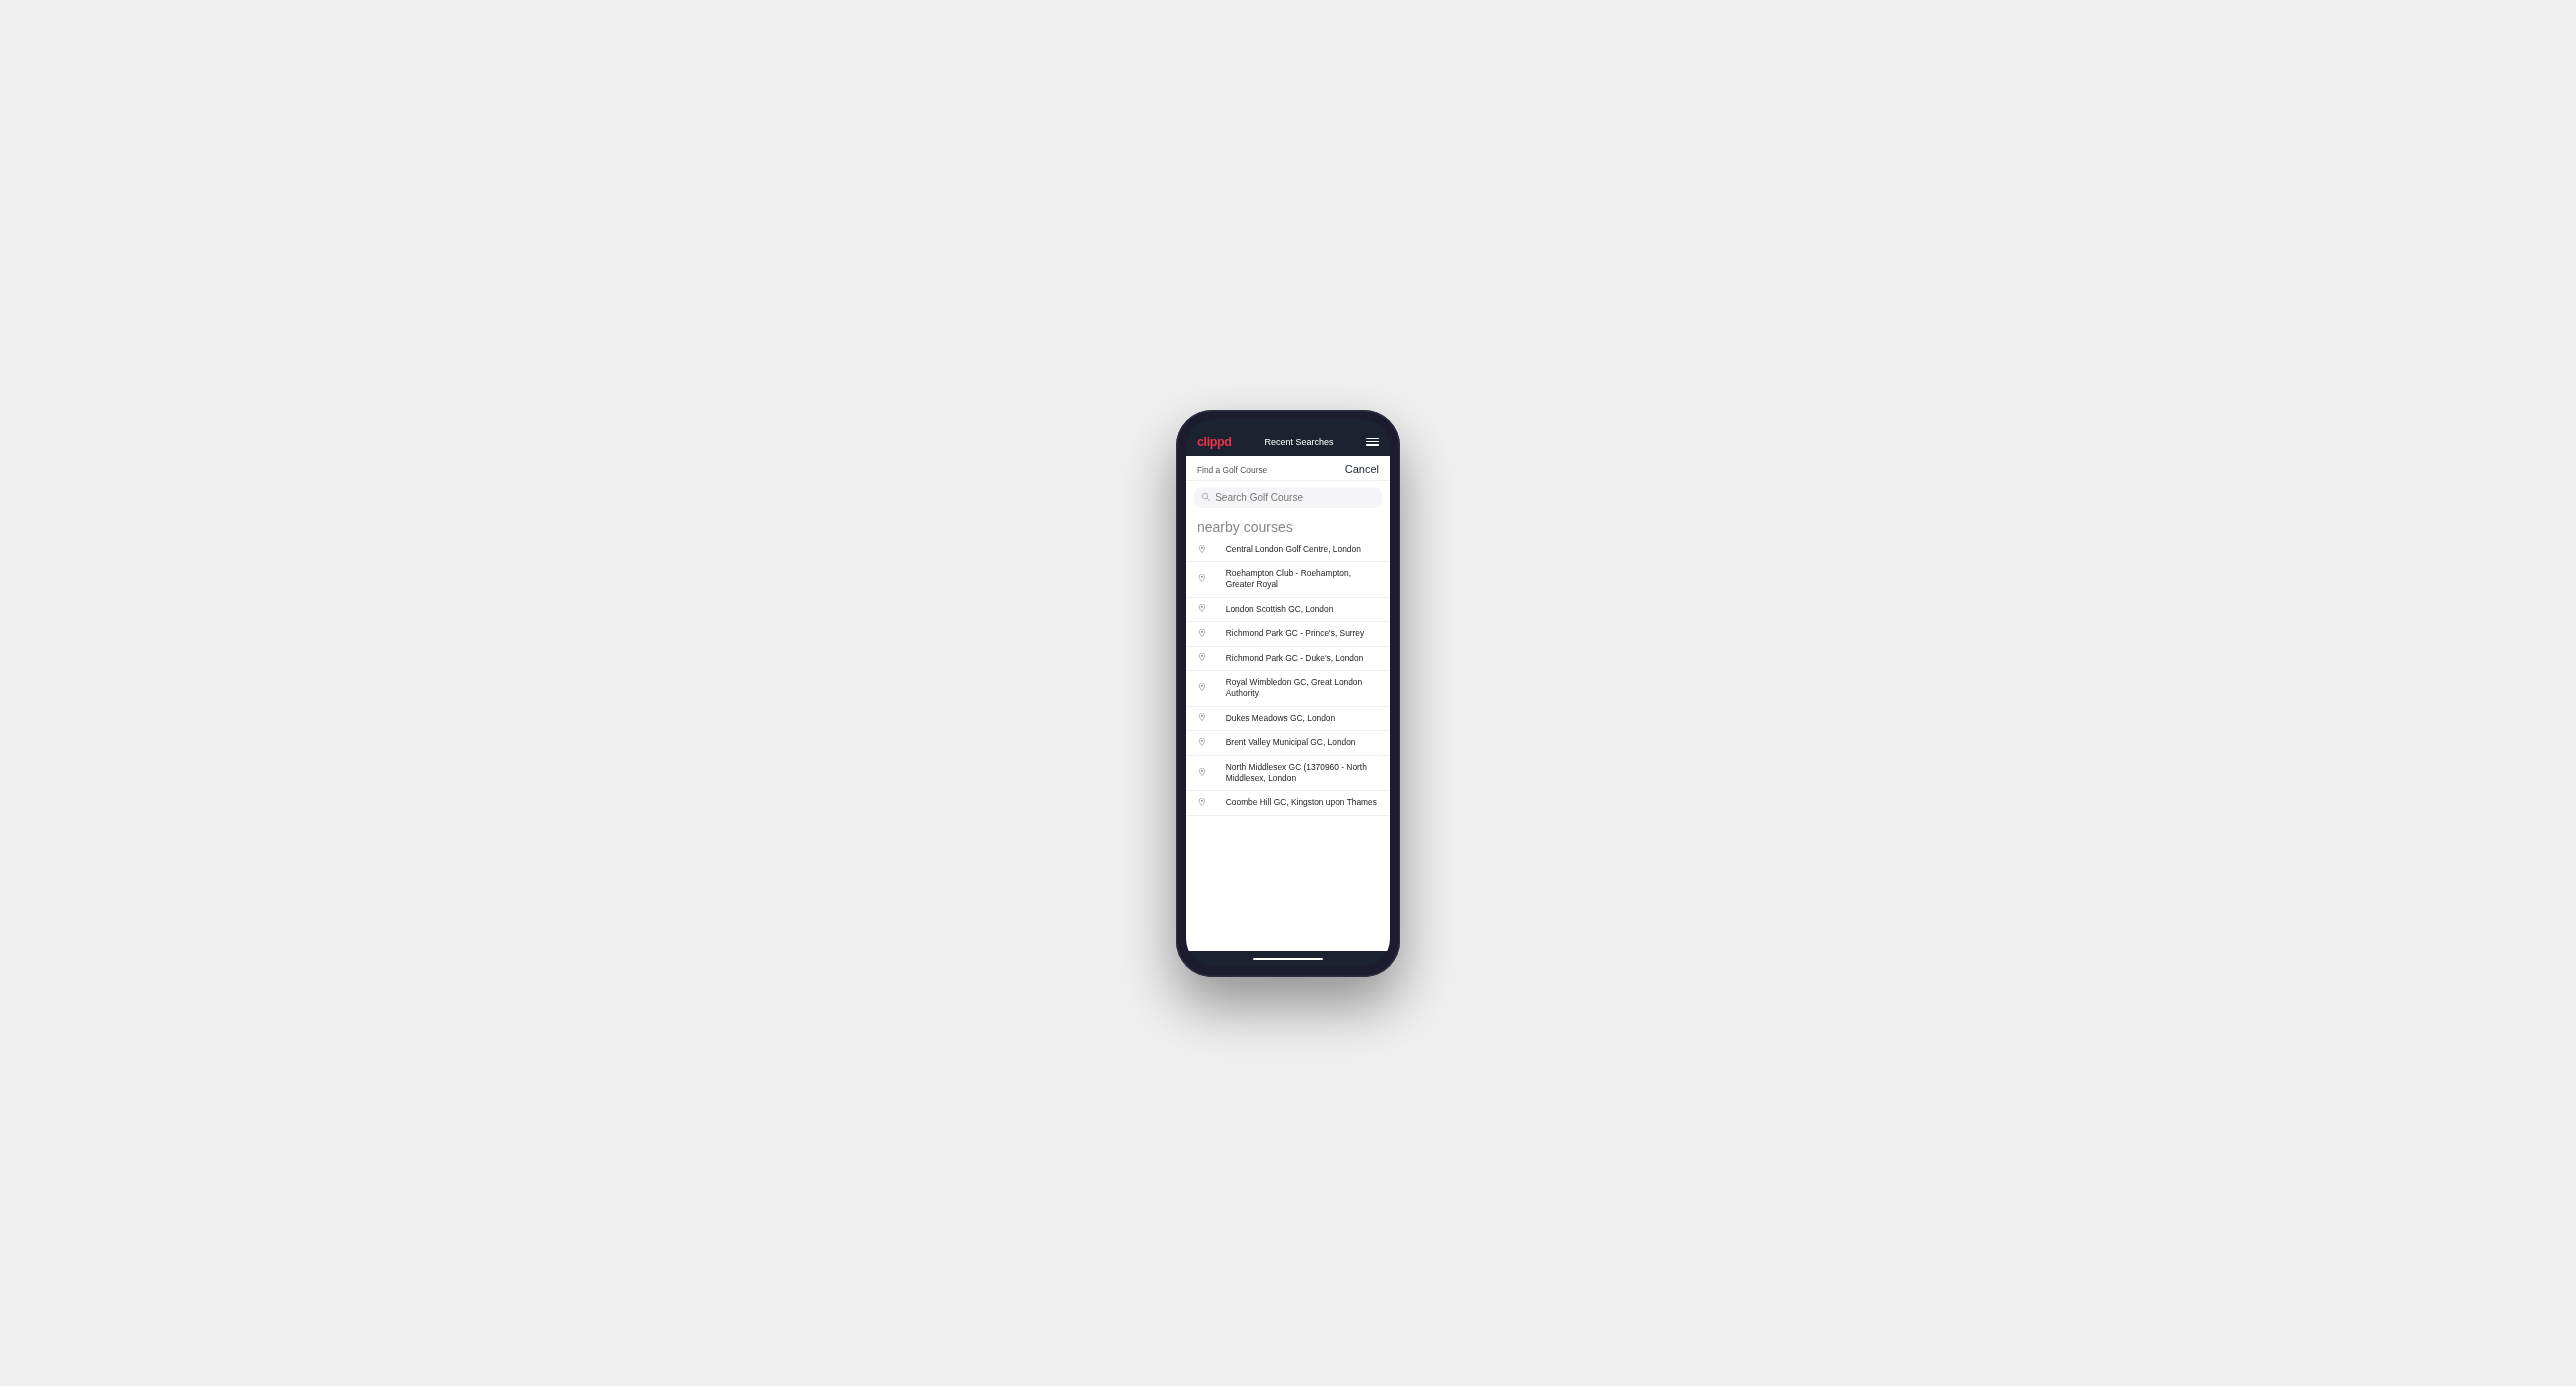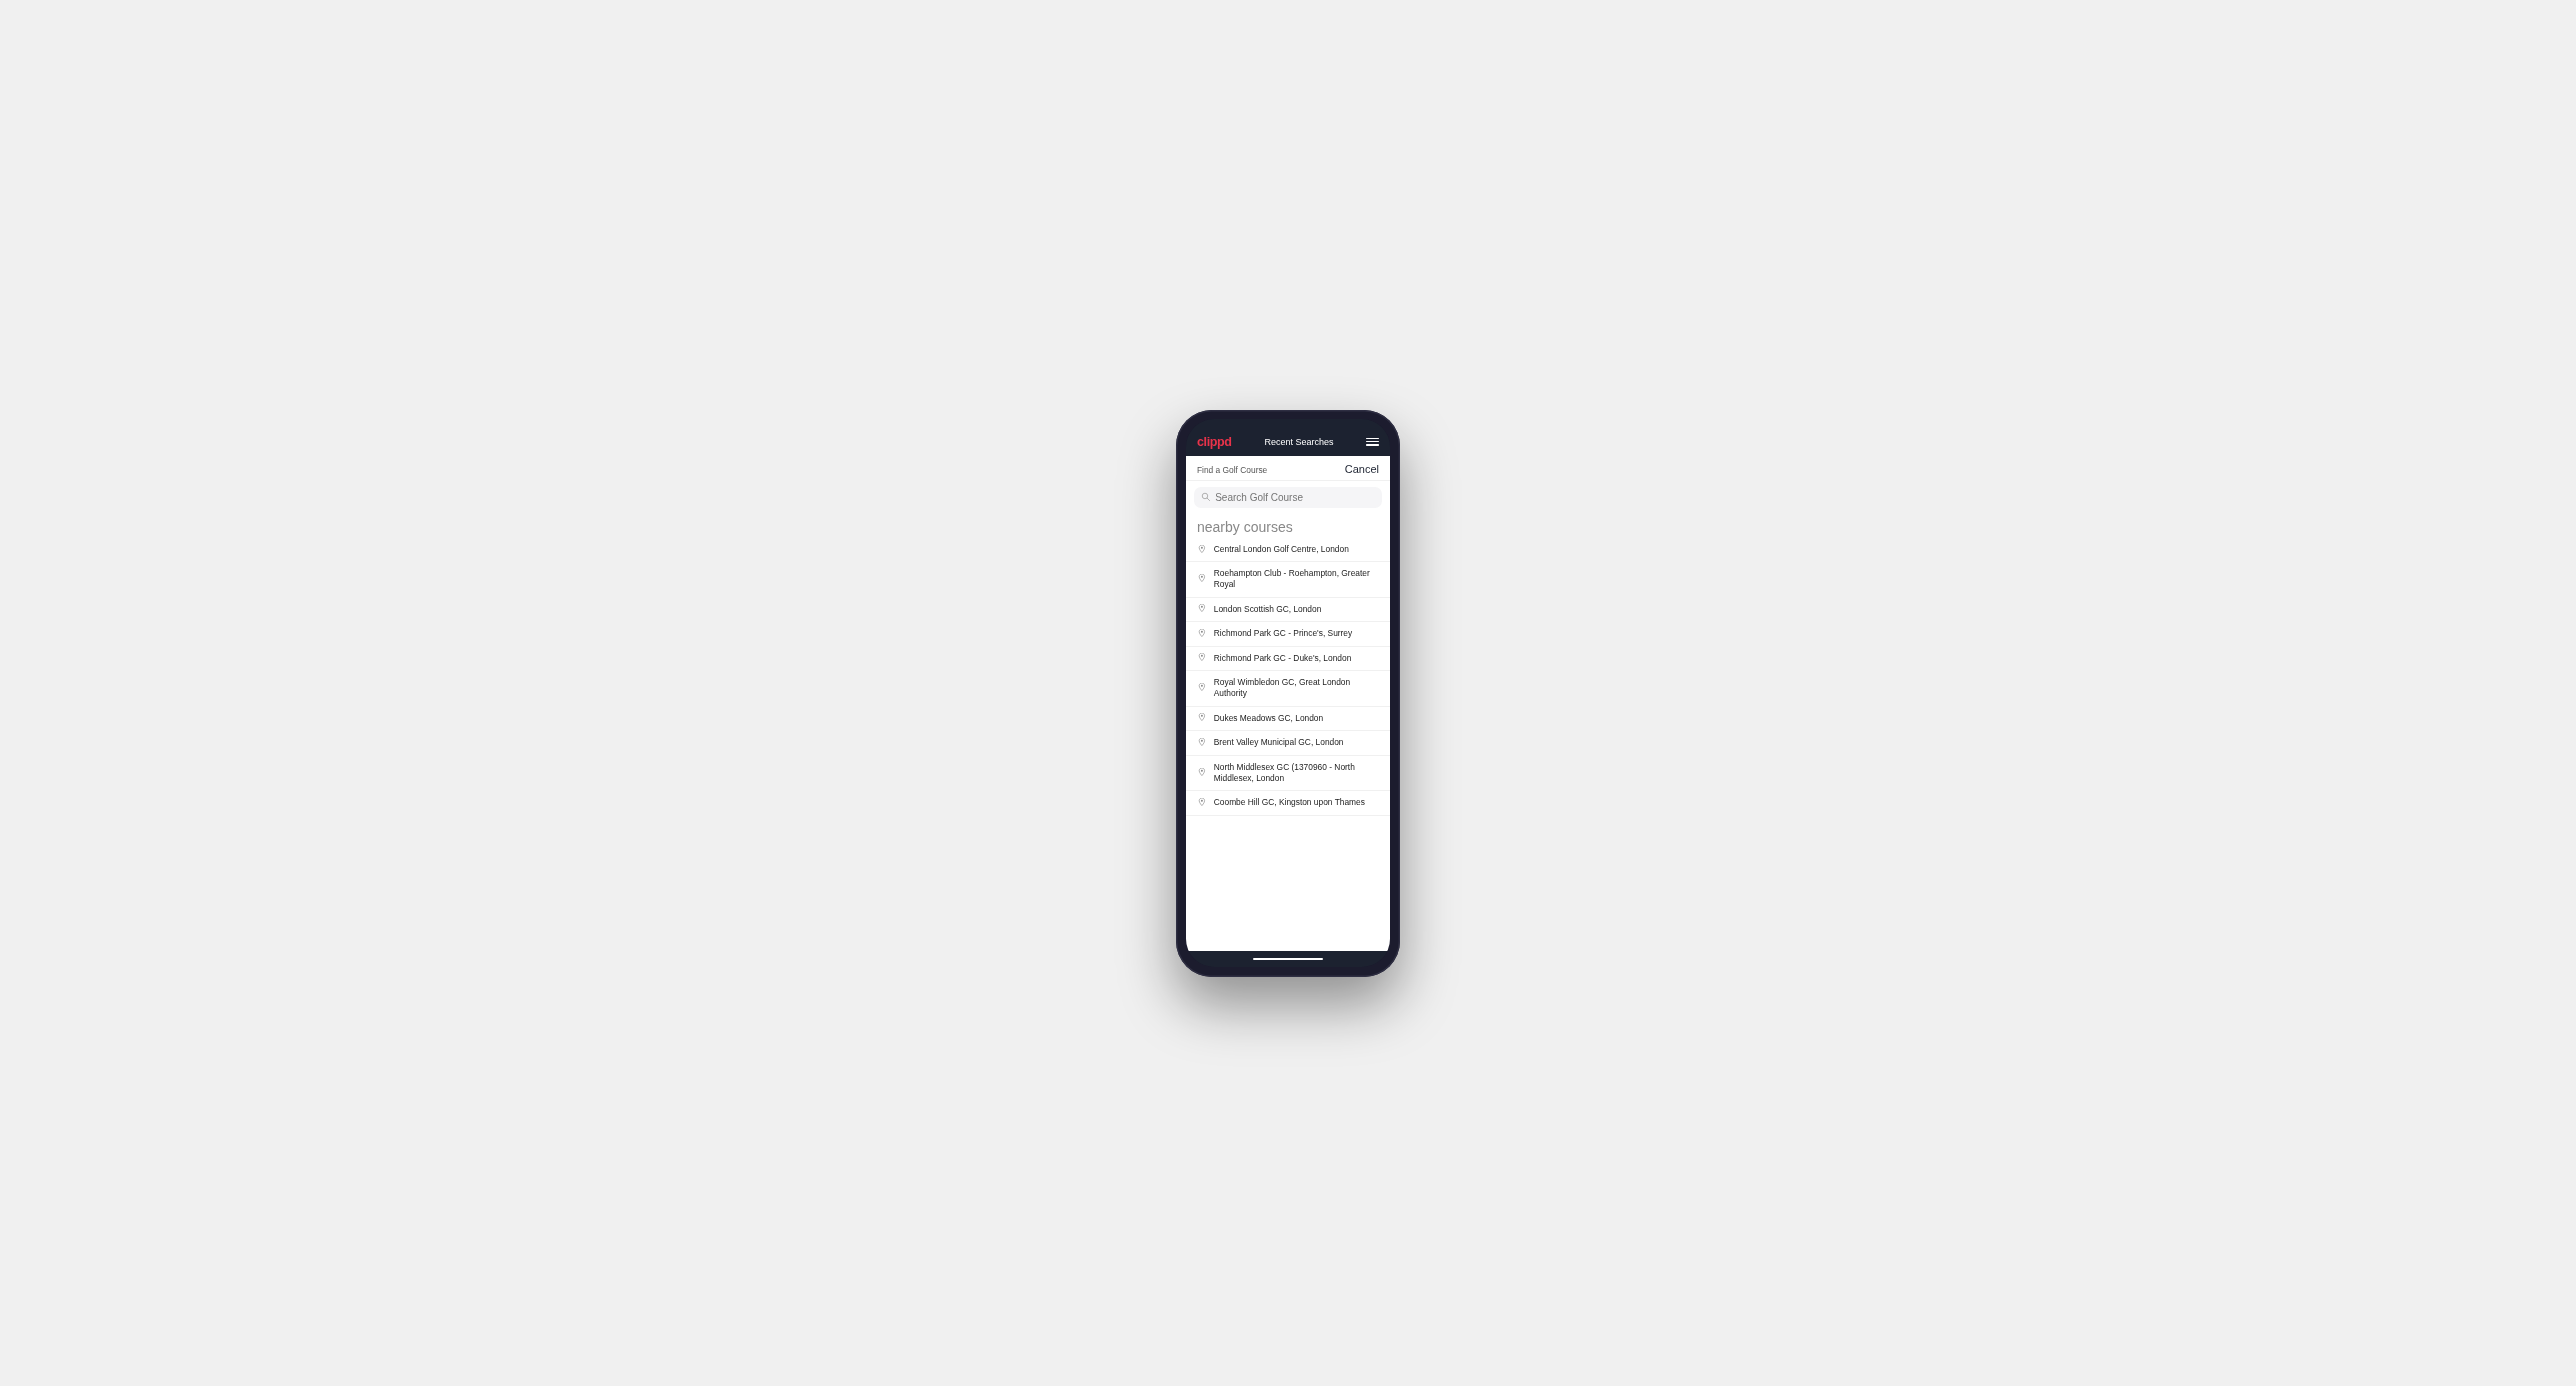--- a/index.html
+++ b/index.html
@@ -147,21 +147,21 @@
       font-size: 14px;
       color: #888;
       font-weight: 400;
       padding: 5.6px 11.2px 2.8px 11.2px;
       text-transform: lowercase;
     }
 
     .course-item {
       display: flex;
       align-items: center;
-      gap: 7px;
+      gap: 19px;
       padding: 6.3px 11.2px;
       border-bottom: 0.7px solid #f0f0f0;
       cursor: pointer;
     }
 
     .pin-icon {
       flex-shrink: 0;
       width: 9.8px;
       height: 9.8px;
     }

